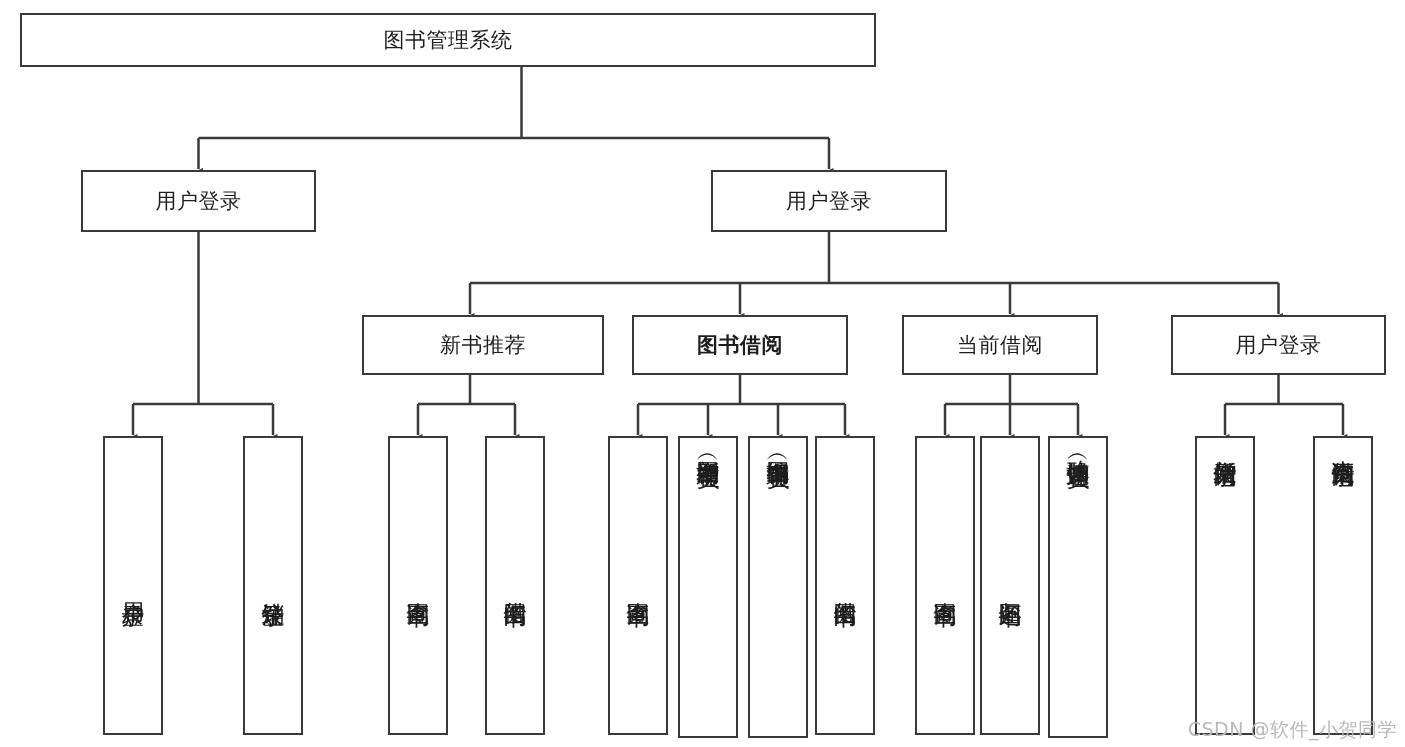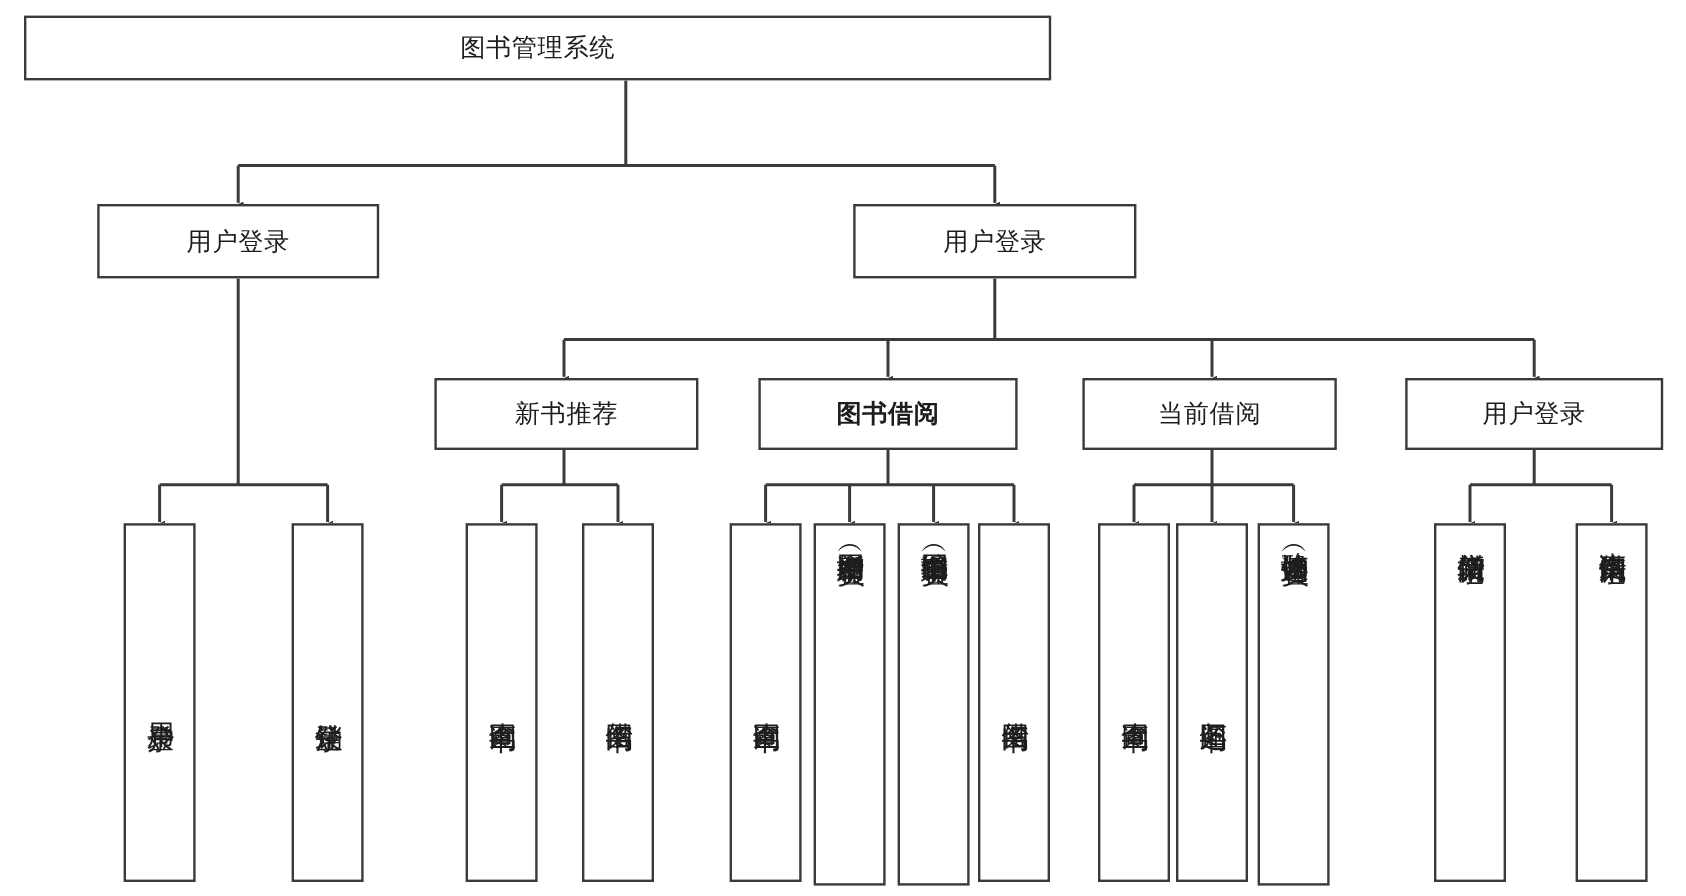--- a/index.html
+++ b/index.html
@@ -119,27 +119,27 @@
   <div id="node-layer">
       <div class="node-box" style="left: 20px; top: 13px; width: 856px; height: 54px; border-color: rgb(58, 58, 58);">
         <span class="node-label" style="color: rgb(29, 29, 29);">图书管理系统</span>
       </div>
       <div class="node-box" style="left: 81px; top: 170px; width: 235px; height: 62px; border-color: rgb(58, 58, 58);">
         <span class="node-label" style="color: rgb(29, 29, 29);">用户登录</span>
       </div>
       <div class="node-box" style="left: 711px; top: 170px; width: 236px; height: 62px; border-color: rgb(58, 58, 58);">
         <span class="node-label" style="color: rgb(29, 29, 29);">用户登录</span>
       </div>
-      <div class="node-box" style="left: 362px; top: 315px; width: 220px; height: 60px; border-color: rgb(58, 58, 58);">
+      <div class="node-box" style="left: 362px; top: 315px; width: 242px; height: 60px; border-color: rgb(58, 58, 58);">
         <span class="node-label" style="color: rgb(29, 29, 29);">新书推荐</span>
       </div>
       <div class="node-box" style="left: 632px; top: 315px; width: 216px; height: 60px; border-color: rgb(58, 58, 58);">
         <span class="node-label" style="color: rgb(29, 29, 29); font-weight: bold;">图书借阅</span>
       </div>
-      <div class="node-box" style="left: 902px; top: 315px; width: 212px; height: 60px; border-color: rgb(58, 58, 58);">
+      <div class="node-box" style="left: 902px; top: 315px; width: 196px; height: 60px; border-color: rgb(58, 58, 58);">
         <span class="node-label" style="color: rgb(29, 29, 29);">当前借阅</span>
       </div>
       <div class="node-box" style="left: 1171px; top: 315px; width: 215px; height: 60px; border-color: rgb(58, 58, 58);">
         <span class="node-label" style="color: rgb(29, 29, 29);">用户登录</span>
       </div>
       <div class="node-box vertical centered" style="left: 103px; top: 436px; width: 60px; height: 299px; border-color: rgb(58, 58, 58);">
         <span class="node-label" style="color: rgb(29, 29, 29);">用户登录</span>
       </div>
       <div class="node-box vertical centered" style="left: 243px; top: 436px; width: 60px; height: 299px; border-color: rgb(58, 58, 58);">
         <span class="node-label" style="color: rgb(29, 29, 29);">注销登录</span>
@@ -171,13 +171,14 @@
       <div class="node-box vertical" style="left: 1048px; top: 436px; width: 60px; height: 302px; border-color: rgb(58, 58, 58);">
         <span class="node-label" style="color: rgb(29, 29, 29);">确认归还（管理员）</span>
       </div>
       <div class="node-box vertical" style="left: 1195px; top: 436px; width: 60px; height: 299px; border-color: rgb(58, 58, 58);">
         <span class="node-label" style="color: rgb(29, 29, 29);">新增借阅记录</span>
       </div>
       <div class="node-box vertical" style="left: 1313px; top: 436px; width: 60px; height: 299px; border-color: rgb(58, 58, 58);">
         <span class="node-label" style="color: rgb(29, 29, 29);">查询借阅记录</span>
       </div>
     </div>
+  <div class="watermark">CSDN @软件_小贺同学</div>
 </div>
 
 </body></html>

